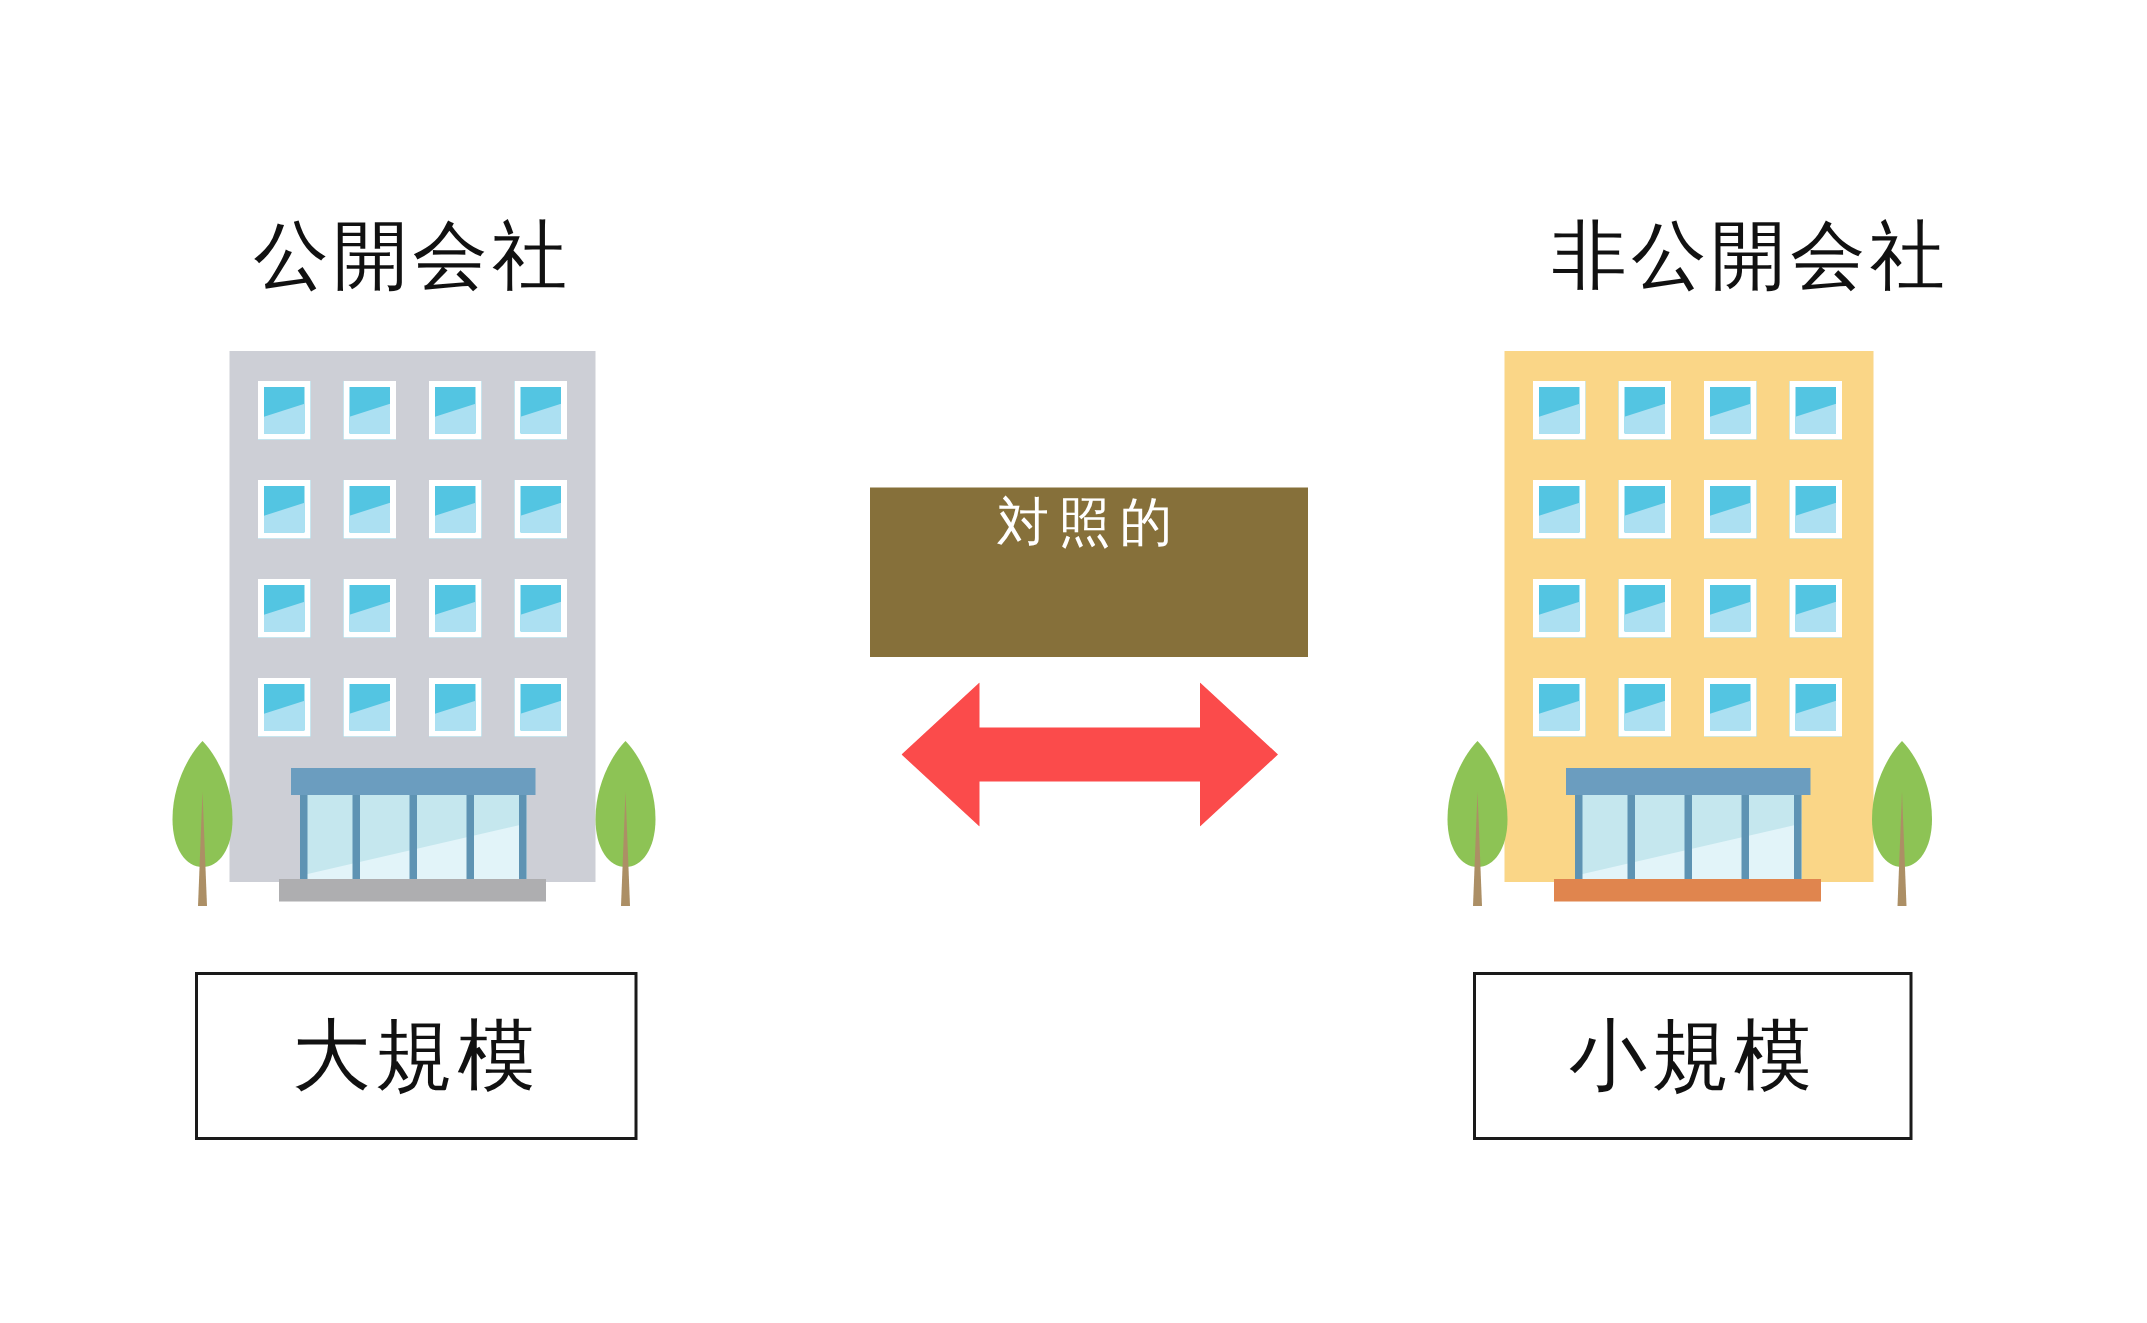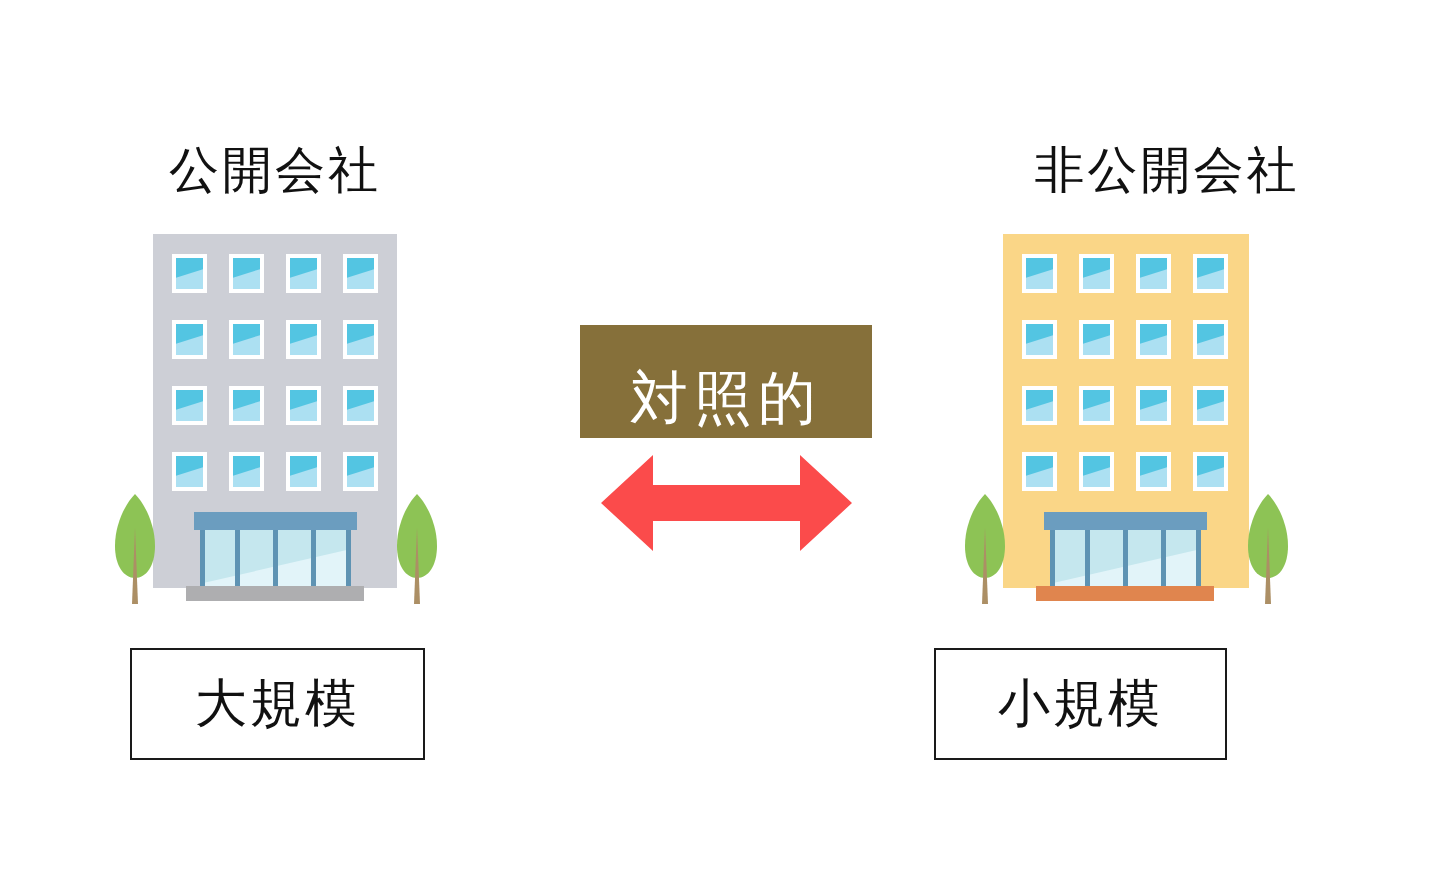--- a/index.html
+++ b/index.html
@@ -77,27 +77,27 @@
   .tree.t-rr{left:1243px;top:492px;}
   
   .label-box{
     position:absolute;top:648px;height:112px;box-sizing:border-box;
     background:#ffffff;border:2px solid var(--p-label_border);
     display:flex;align-items:center;justify-content:center;
     font-size:52px;font-weight:500;letter-spacing:3px;
     color:var(--p-title_text);white-space:nowrap;
   }
   .label-left{left:130px;width:295px;}
-  .label-right{left:934px;width:293px;}
+  .label-right{left:982px;width:293px;}
   
   .contrast-box{
     position:absolute;left:580px;top:325px;width:292px;height:113px;
     background:var(--box-color);color:var(--box-text);
-    display:flex;align-items:flex-end;justify-content:center;
-    font-size:58px;font-weight:500;letter-spacing:6px;
+    display:flex;align-items:flex-start;justify-content:center;
+    font-size:35px;font-weight:500;letter-spacing:6px;
     white-space:nowrap;
   }
   .double-arrow{position:absolute;left:601px;top:455px;}
 </style>
 </head>
 <body>
 
 <div class="canvas">
 
   <div class="group group-left">

